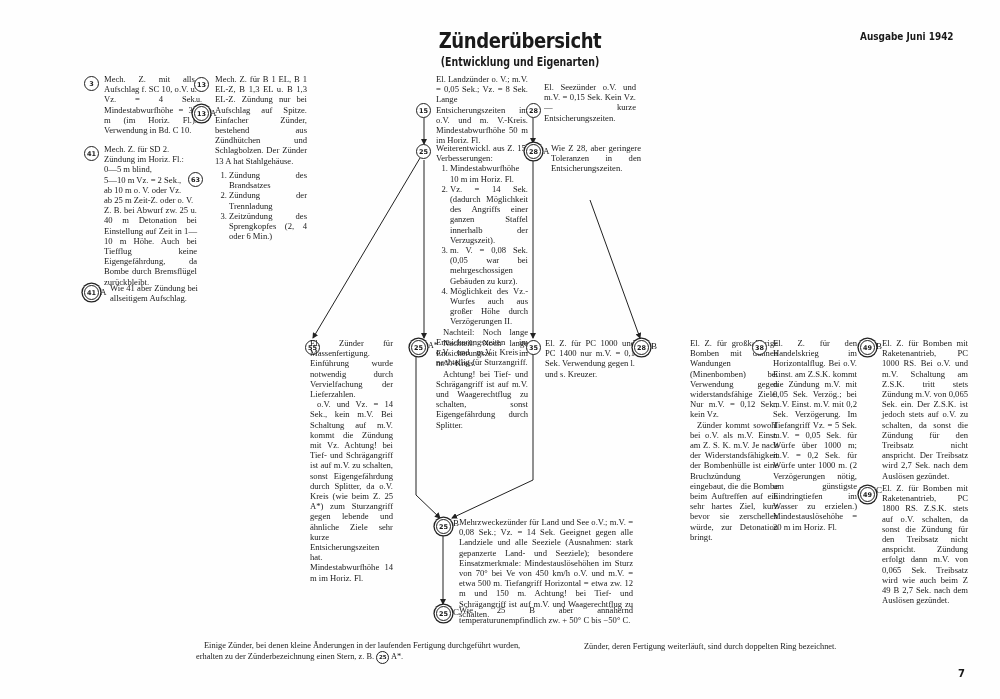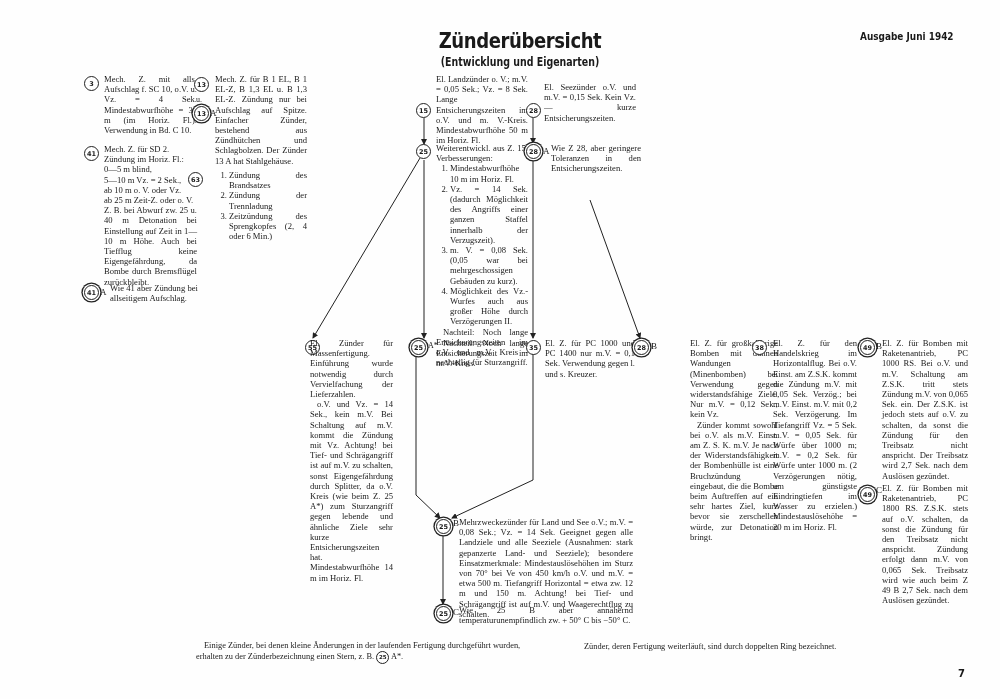--- a/index.html
+++ b/index.html
@@ -170,20 +170,21 @@
   <p class="ind">o.V. und Vz. = 14 Sek., kein m.V. Bei Schaltung auf m.V. kommt die Zündung mit Vz. Achtung! bei Tief- und Schrägangriff ist auf m.V. zu schalten, sonst Eigengefährdung durch Splitter, da o.V. Kreis (wie beim Z. 25 A*) zum Sturzangriff gegen lebende und ähnliche Ziele sehr kurze Entsicherungszeiten hat.</p>
   <p>Mindestabwurfhöhe 14 m im Horiz. Fl.</p>
 </div>
 
 <div class="badge double" style="left:411px;top:340px;">
     <span>25</span>
   </div>
 <div class="suffix" style="left:428px;top:341px;font-size:8px;">A*</div>
 <div class="entry" style="left:436px;top:338px;width:92px;">
   <p class="ind">Nachteil: Noch lange Entsicherungszeit im m.V.-Kreis.</p>
+  <p class="ind">Achtung! bei Tief- und Schrägangriff ist auf m.V. und Waagerechtflug zu schalten, sonst Eigengefährdung durch Splitter.</p>
 </div>
 
 <div class="badge" style="left:526px;top:340px;">
     <span>35</span>
   </div>
 <div class="entry" style="left:545px;top:338px;width:90px;">
   <p>El. Z. für PC 1000 und PC 1400 nur m.V. = 0,1 Sek. Verwendung gegen l. und s. Kreuzer.</p>
 </div>
 
 <div class="badge double" style="left:634px;top:340px;">

